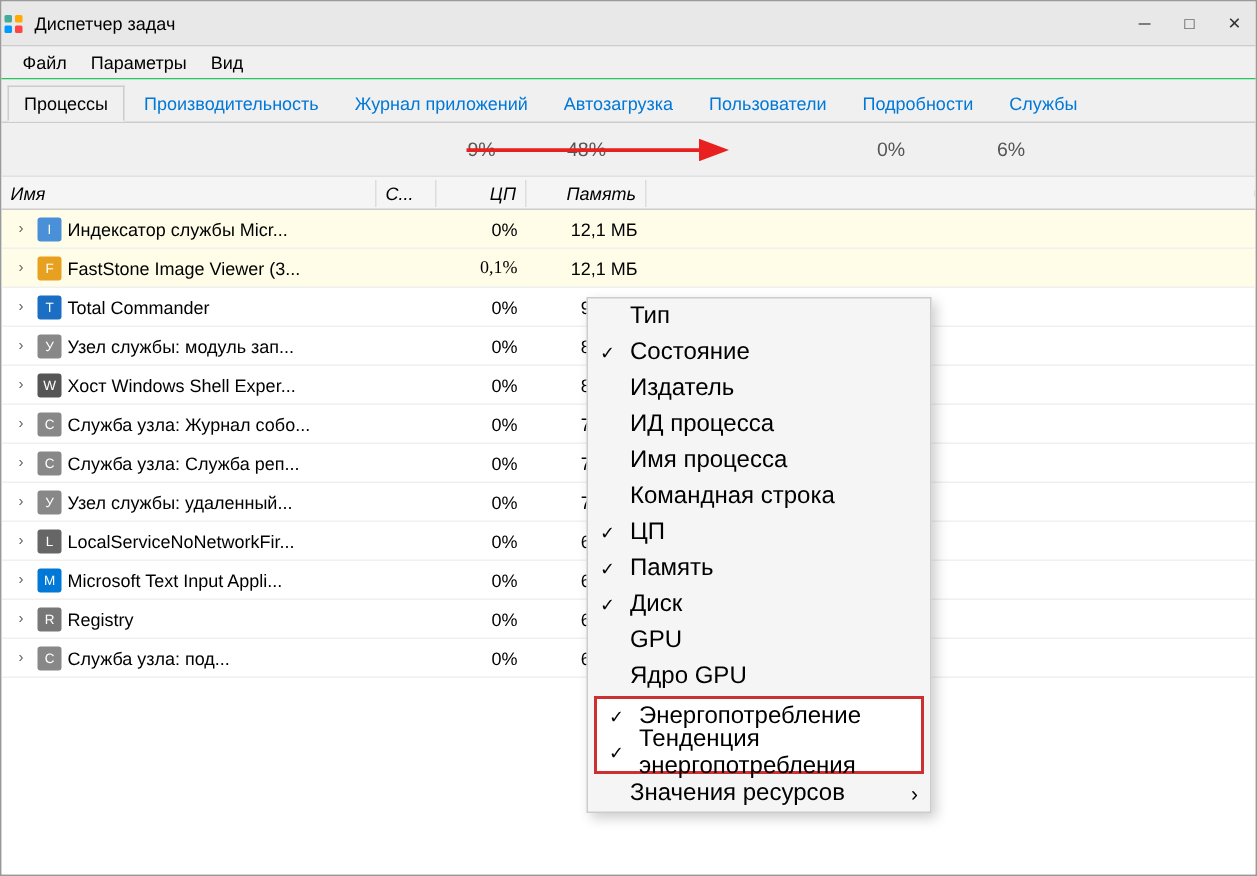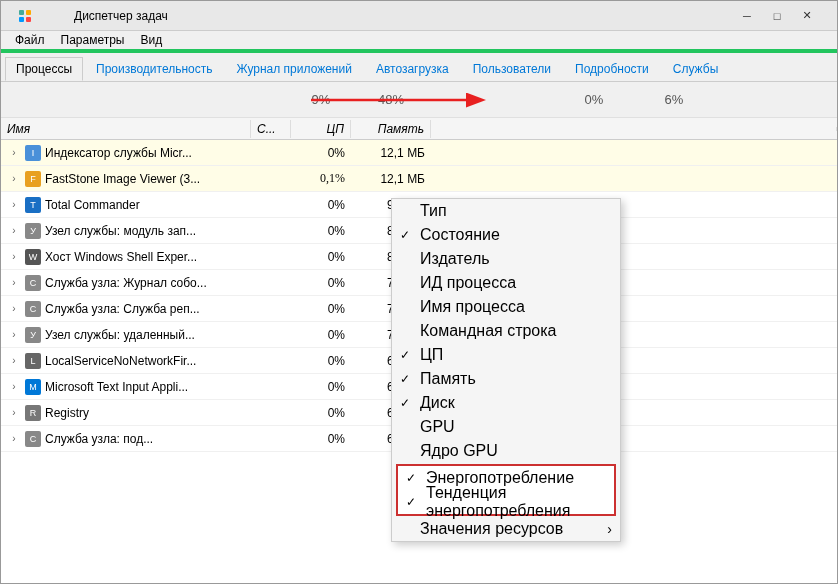--- a/index.html
+++ b/index.html
@@ -17,24 +17,23 @@
       background: #f0f0f0;
       border: 1px solid #999;
       display: flex;
       flex-direction: column;
     }
     .title-bar {
       background: #e8e8e8;
       height: 30px;
       display: flex;
       align-items: center;
-      padding: 0 16px;
+      padding: 0 0;
       border-bottom: 1px solid #ccc;
       user-select: none;
-      gap: 35px;
     }
     .title-bar-icon {
       width: 16px;
       height: 16px;
       margin-right: 6px;
       display: flex;
       align-items: center;
       justify-content: center;
     }
     .title-bar-text {
@@ -57,21 +56,21 @@
       justify-content: center;
       font-size: 11px;
       color: #333;
     }
     .menu-bar {
       background: #f0f0f0;
       height: 22px;
       display: flex;
       align-items: center;
       padding: 0 6px;
-      border-bottom: 4px solid #22c55e;
+      border-bottom: 1px solid #22c55e;
     }
     .menu-item {
       padding: 2px 8px;
       cursor: pointer;
       font-size: 12px;
       color: #000;
     }
     .tabs {
       background: #f0f0f0;
       display: flex;

